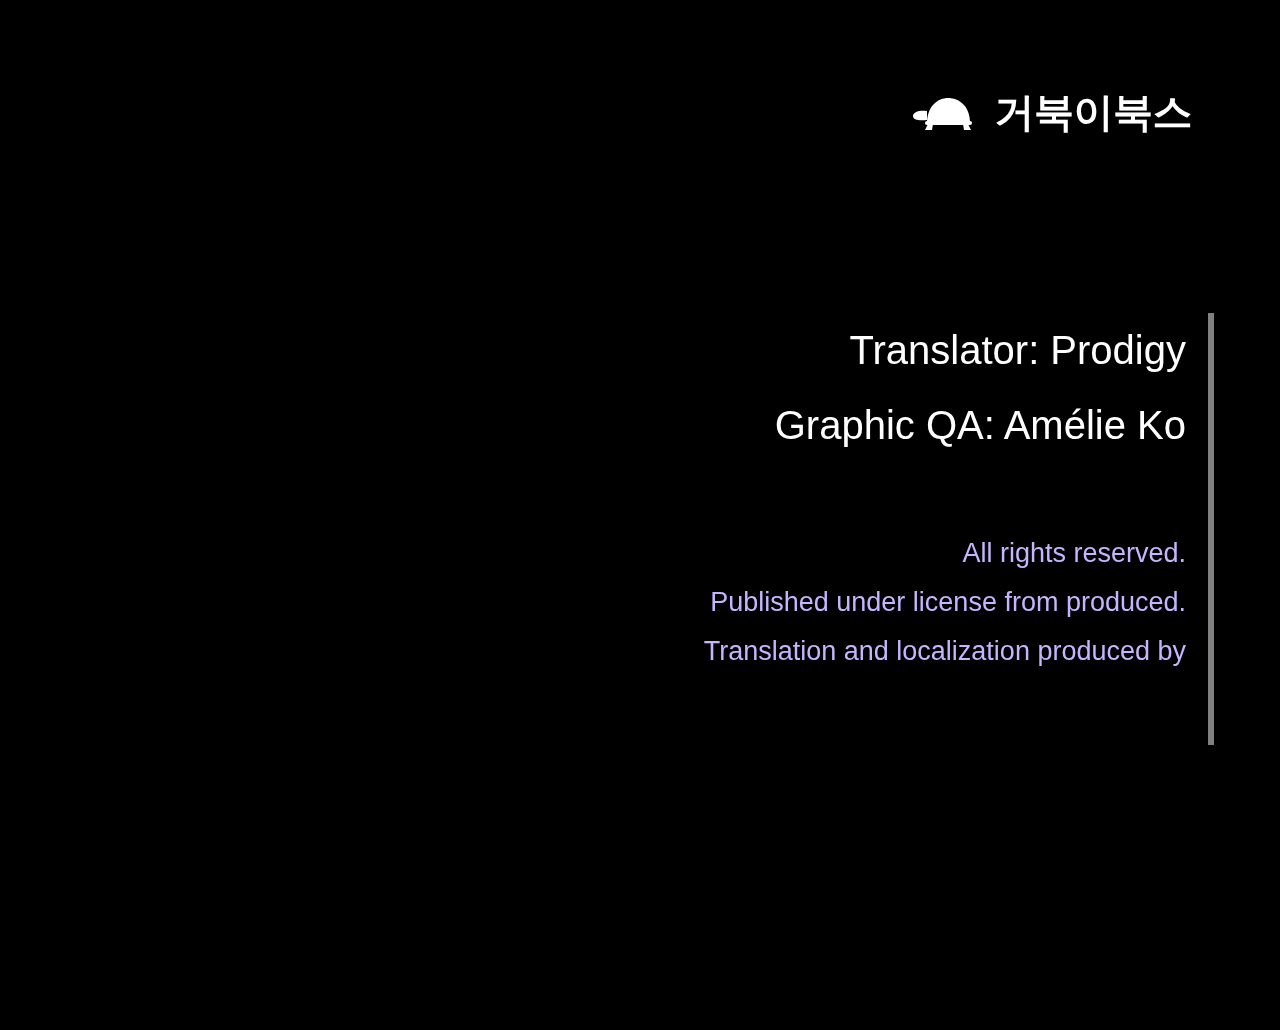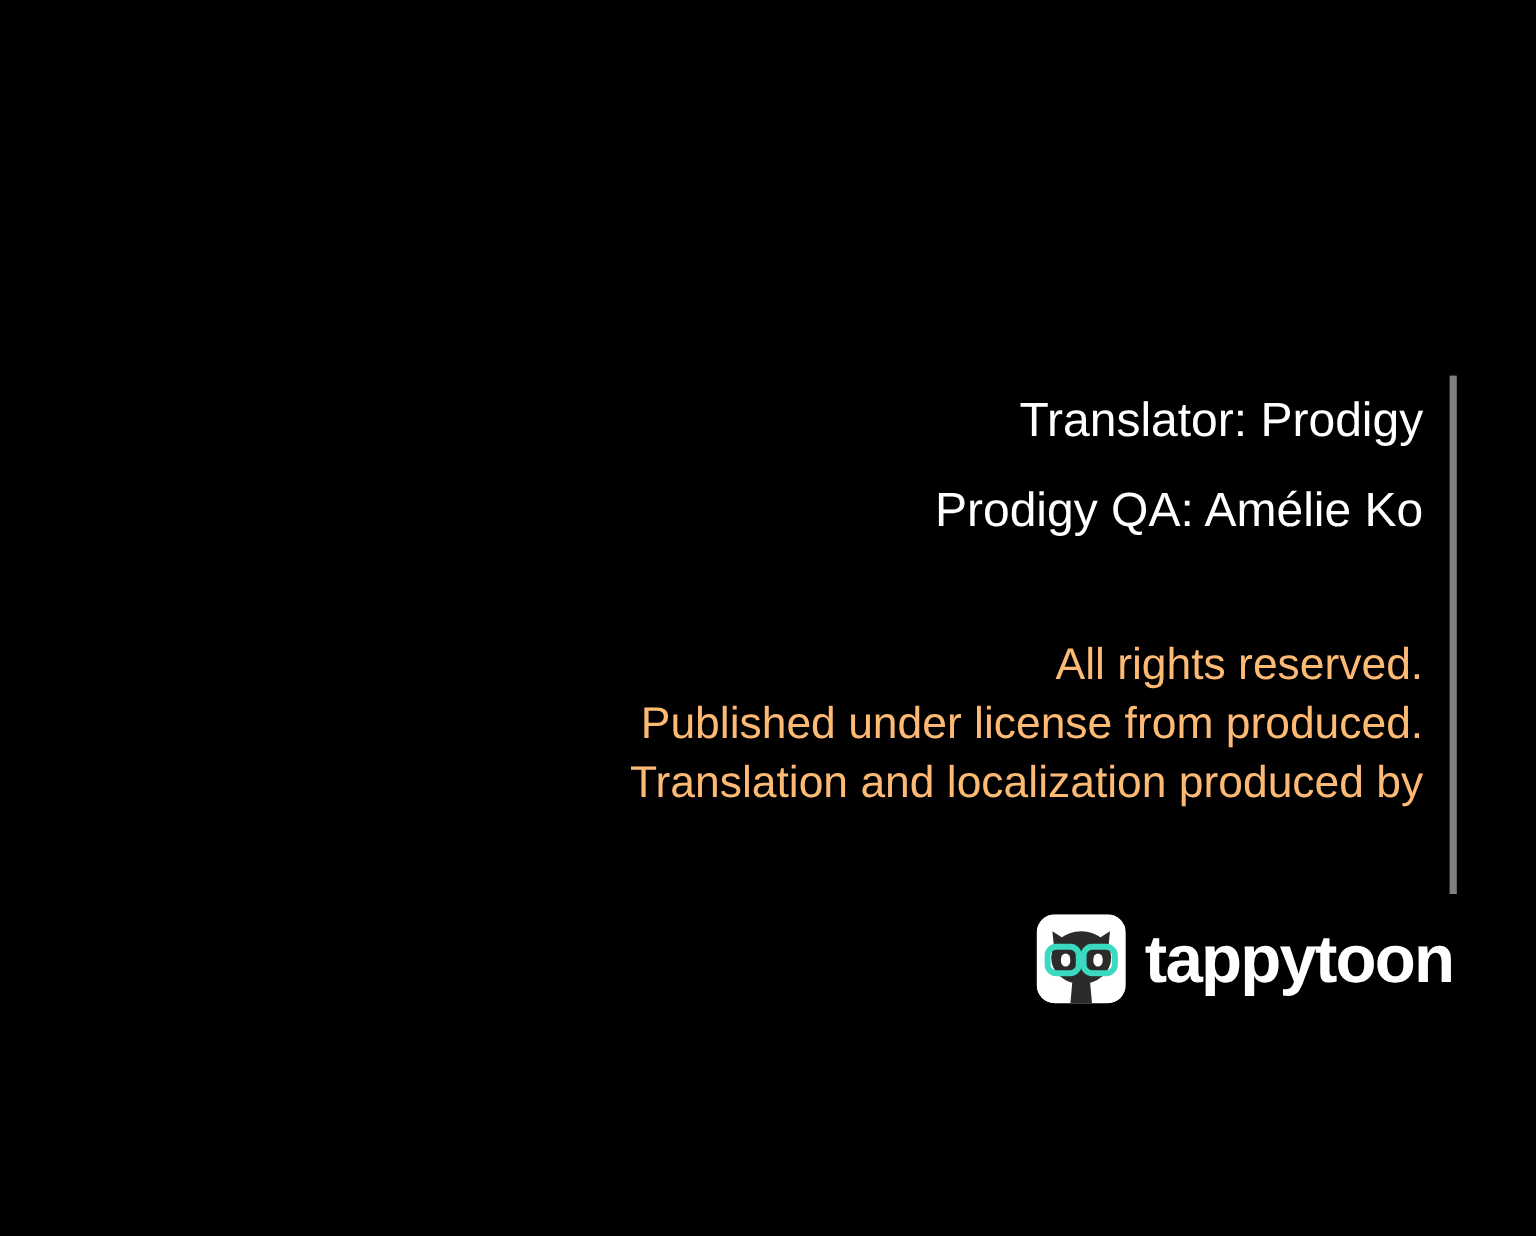--- a/index.html
+++ b/index.html
@@ -46,22 +46,22 @@
   }
   .credit-line {
     color:#ffffff;
     font-size:40px;
     font-weight:300;
     line-height:75px;
     white-space:nowrap;
   }
   #legal-block { margin-top:66px; }
   .legal-line {
-    color:#fdba74;
-    font-size:37px;
+    color:#c4b5fd;
+    font-size:27px;
     font-weight:300;
     line-height:49px;
     white-space:nowrap;
   }
 
   
   #tappytoon-logo {
     position:absolute;
     left:864px;
     top:762px;
@@ -84,49 +84,43 @@
     letter-spacing:-1.5px;
     line-height:1;
     white-space:nowrap;
   }
 </style>
 </head>
 <body>
 
 <div id="page">
 
+  <div id="publisher-logo">
+    <span>
+      <svg id="turtle-icon" viewBox="0 0 70 38" xmlns="http://www.w3.org/2000/svg">
+
+        <path d="M16 30 C16 13 27 5 37 5 C48 5 59 13 59 30 Z" fill="#ffffff"></path>
+
+        <path d="M16 18 C8 17 2 19 2 23 C2 27 8 28 16 27 Z" fill="#ffffff"></path>
+
+        <rect x="14" y="28" width="47" height="4" rx="2" fill="#ffffff"></rect>
+
+        <path d="M17 31 L14 37 L21 37 L22 31 Z" fill="#ffffff"></path>
+
+        <path d="M52 31 L53 37 L60 37 L57 31 Z" fill="#ffffff"></path>
+      </svg>
+    </span>
+    <span id="publisher-name">거북이북스</span>
+  </div>
 
   <div id="credits-block">
     <div class="credit-line">Translator: Prodigy</div>
-    <div class="credit-line">Prodigy QA: Amélie Ko</div>
+    <div class="credit-line">Graphic QA: Amélie Ko</div>
 
     <div id="legal-block">
       <div class="legal-line">All rights reserved.</div>
       <div class="legal-line">Published under license from produced.</div>
       <div class="legal-line">Translation and localization produced by</div>
     </div>
   </div>
 
-  <div id="tappytoon-logo">
-    <span id="tappytoon-mark">
-      <svg viewBox="0 0 74 74" xmlns="http://www.w3.org/2000/svg">
-        <rect width="74" height="74" fill="#ffffff"></rect>
-
-        <path d="M13 14 L15 34 L27 23 Z" fill="#2B2B2B"></path>
-        <path d="M61 14 L59 34 L47 23 Z" fill="#2B2B2B"></path>
-
-        <ellipse cx="37" cy="36" rx="25" ry="22" fill="#2B2B2B"></ellipse>
-
-        <path d="M30 52 L28 74 L46 74 L44 52 Z" fill="#2B2B2B"></path>
-
-        <rect x="33" y="33" width="8" height="4" fill="#3BD9C0"></rect>
-
-        <rect x="9" y="27" width="26" height="22" rx="7" fill="none" stroke="#3BD9C0" stroke-width="5"></rect>
-        <rect x="39" y="27" width="26" height="22" rx="7" fill="none" stroke="#3BD9C0" stroke-width="5"></rect>
-
-        <ellipse cx="24" cy="38" rx="4" ry="5.5" fill="#ffffff"></ellipse>
-        <ellipse cx="51" cy="38" rx="4" ry="5.5" fill="#ffffff"></ellipse>
-      </svg>
-    </span>
-    <span id="tappytoon-wordmark">tappytoon</span>
-  </div>
 
 </div>
 
 </body></html>

